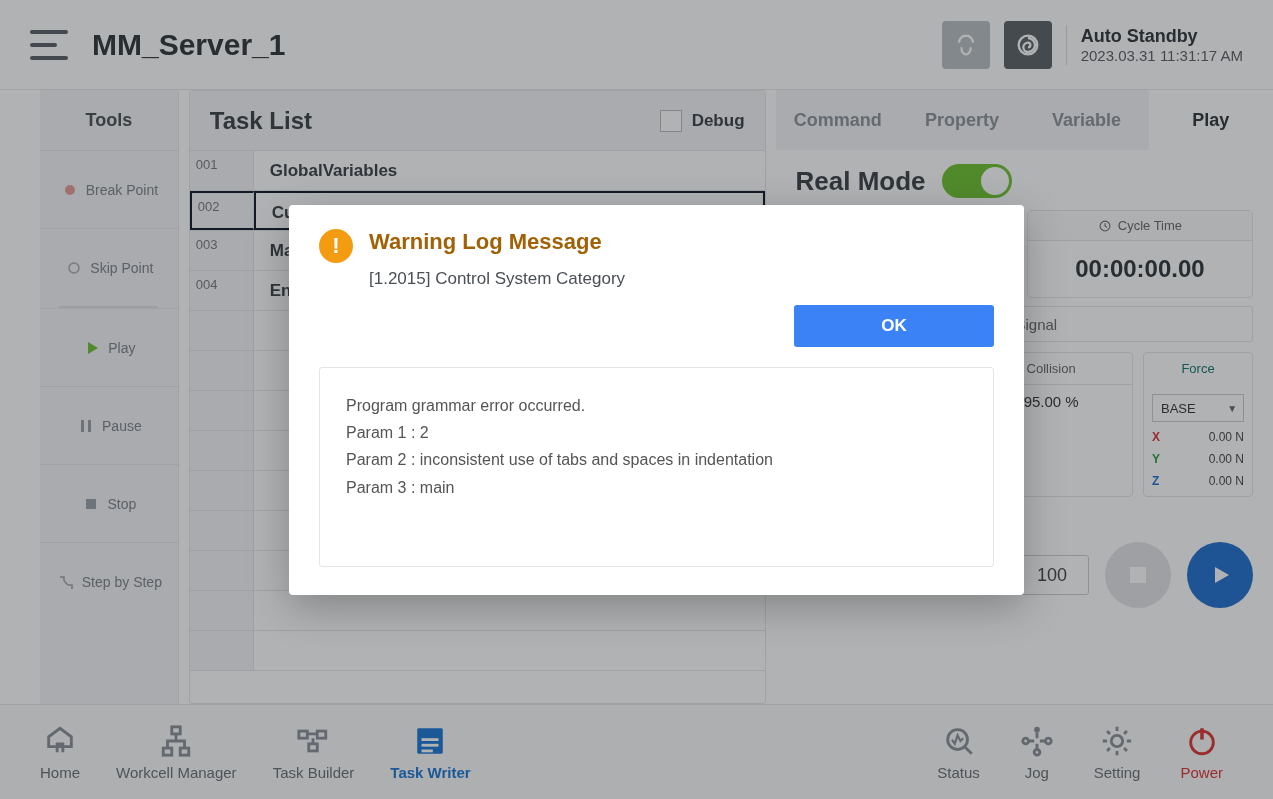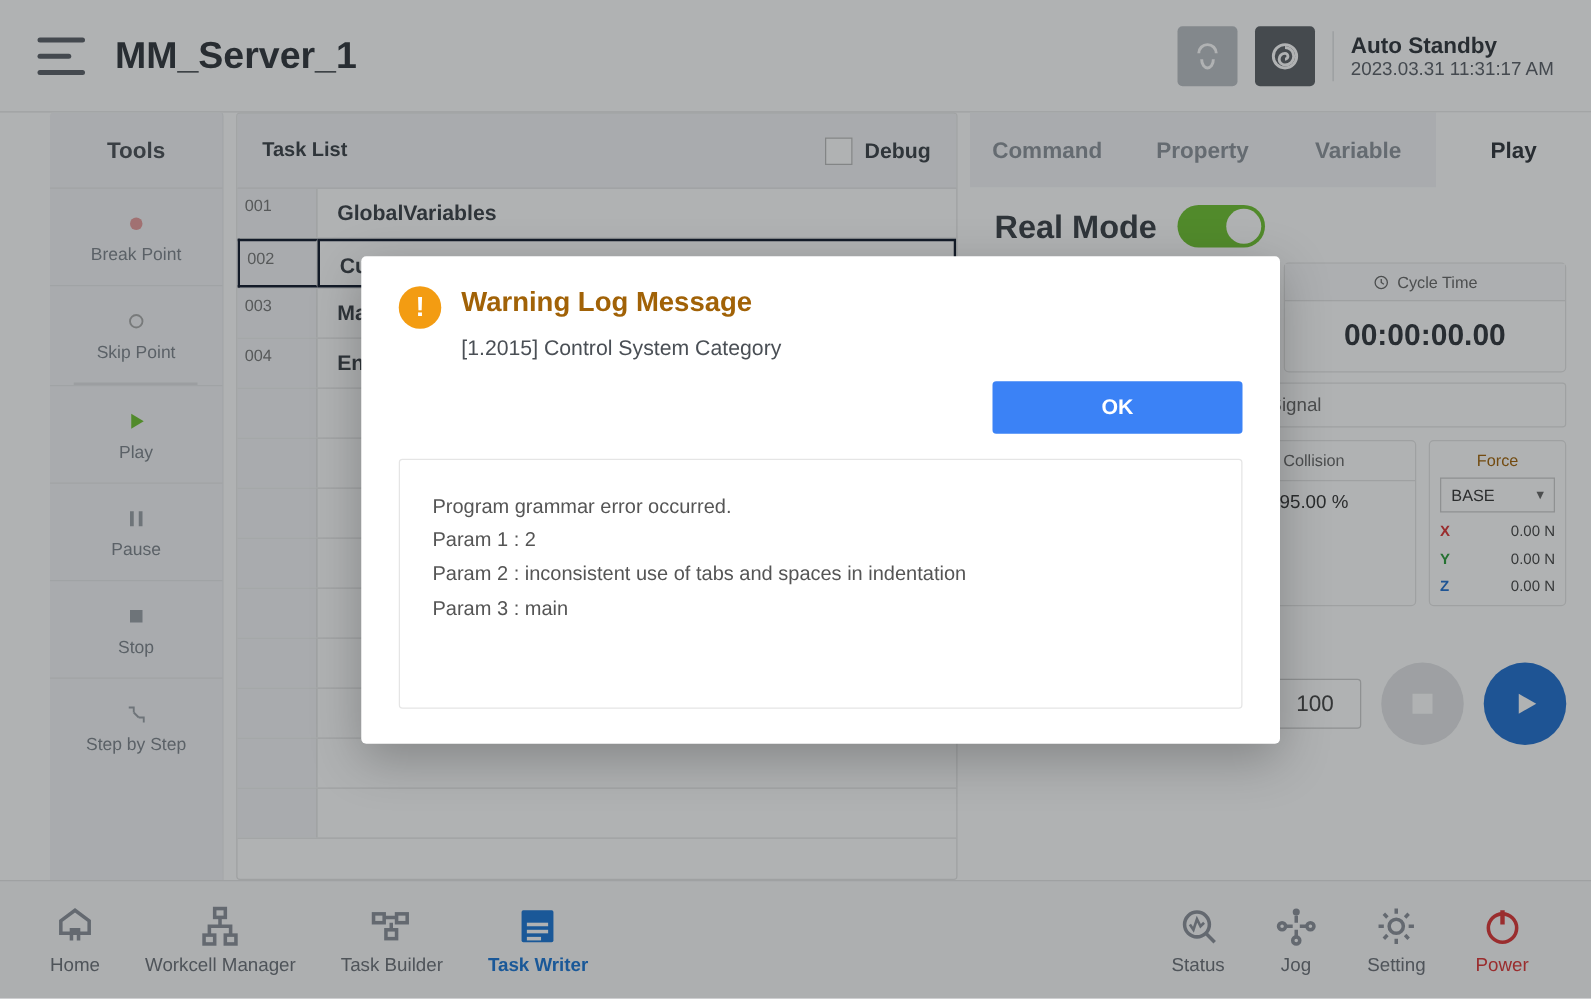--- a/index.html
+++ b/index.html
@@ -18,28 +18,28 @@
   .hdr-icon svg { width:28px; height:28px; }
   .hdr-sep { width:1px; height:40px; background:#dcdde0; }
   .status-block .line1 { font-size:18px; font-weight:700; color:#2f343a; }
   .status-block .line2 { font-size:15px; color:#5a5f66; }
 
   .main { display:flex; height: calc(799px - 90px - 95px); }
 
   
   .tools { width:140px; background:#f4f5f7; border-right:1px solid #e7e8ea; display:flex; flex-direction:column; align-items:center; margin-left:40px; border-radius:3px 3px 0 0; margin-right:10px; }
   .tools-title { height:60px; width:100%; display:flex; align-items:center; justify-content:center; font-size:18px; font-weight:600; color:#4a4f55; }
-  .tool-btn { width:100%; height:78px; display:flex; flex-direction:column; align-items:center; justify-content:center; color:#7d838b; font-size:14px; gap:6px; border-top:1px solid #e7e8ea; }
+  .tool-btn { width:100%; height:78px; display:flex; flex-direction:row; align-items:center; justify-content:center; color:#7d838b; font-size:14px; gap:6px; border-top:1px solid #e7e8ea; }
   .tool-btn svg { width:20px; height:20px; }
   .tool-sep { width:72%; height:2px; background:#e0e1e3; }
 
   
   .tasklist { width:582px; background:#fff; border:1px solid #e5e5e5; border-radius:3px; display:flex; flex-direction:column; }
   .tl-head { height:60px; display:flex; align-items:center; padding:0 20px; border-bottom:1px solid #e5e5e5; background:#f4f5f7; }
-  .tl-head h2 { font-size:16px; font-weight:700; color:#3a3f46; }
+  .tl-head h2 { font-size:24px; font-weight:700; color:#3a3f46; }
   .tl-head .debug { margin-left:auto; display:flex; align-items:center; gap:10px; font-size:17px; font-weight:700; color:#3a3f46; }
   .tl-head .debug .cb { width:22px; height:22px; border:1px solid #bbb; background:#fff; }
   .tl-rows { flex:1; overflow:hidden; }
   .tl-row { height:40px; display:flex; align-items:stretch; border-bottom:1px solid #e5e5e5; }
   .tl-num { width:64px; font-size:13px; color:#777; background:#f4f5f7; display:flex; align-items:flex-start; padding:6px 0 0 6px; border-right:1px solid #e5e5e5; }
   .tl-txt { flex:1; padding:10px 16px; font-size:17px; font-weight:700; color:#3a3f46; }
   .tl-row.selected .tl-num, .tl-row.selected .tl-txt { border:2px solid #0f172a; }
   .tl-row.selected .tl-num { border-right:1px solid #e5e5e5; background:#f4f5f7; }
 
   
@@ -60,21 +60,21 @@
   .two-col { display:flex; gap:5px; }
   .two-col > * { flex:1; }
 
   .io-btn { height:36px; border:1px solid #e5e5e5; display:flex; align-items:center; justify-content:center; font-size:15px; color:#666; border-radius:3px; margin-top:8px; }
 
   .small-card { border:1px solid #e5e5e5; border-radius:4px; flex:1; }
   .small-card .hdr { height:32px; display:flex; align-items:center; justify-content:center; font-size:13px; color:#666; border-bottom:1px solid #e5e5e5; }
   .small-card .val { height:32px; display:flex; align-items:center; justify-content:center; font-size:15px; color:#333; }
 
   .force-card { border:1px solid #e5e5e5; border-radius:4px; width:110px; padding:8px; }
-  .force-card .hdr { font-size:13px; color:#a16207; text-align:center; margin-bottom:6px; }
+  .force-card .hdr { font-size:13px; color:#0f766e; text-align:center; margin-bottom:18px; }
   .force-select { height:28px; border:1px solid #ccc; display:flex; align-items:center; padding:0 8px; font-size:13px; color:#333; position:relative; }
   .force-select .arrow { position:absolute; right:6px; font-size:10px; color:#666; }
   .axis-row { display:flex; justify-content:space-between; font-size:12px; margin-top:8px; }
   .axis-row.x .ax { color:#d33; font-weight:700; }
   .axis-row.y .ax { color:#2a9d3a; font-weight:700; }
   .axis-row.z .ax { color:#1f6fd0; font-weight:700; }
 
   .speed { margin-top:16px; }
   .speed-label { font-size:18px; color:#6a6f76; margin-bottom:8px; }
   .speed-row { display:flex; align-items:center; gap:16px; }

